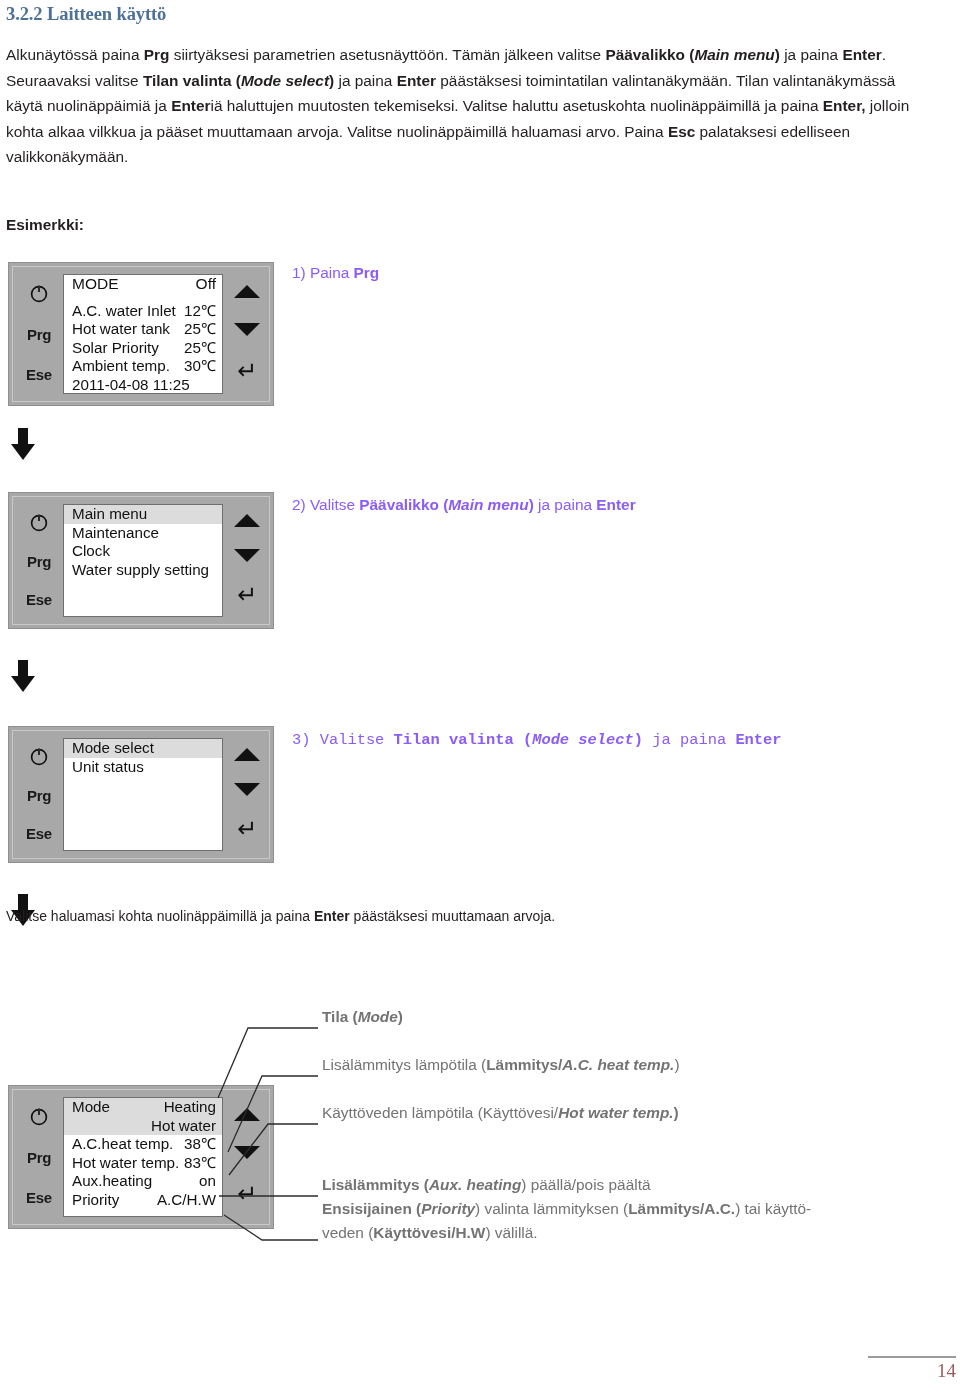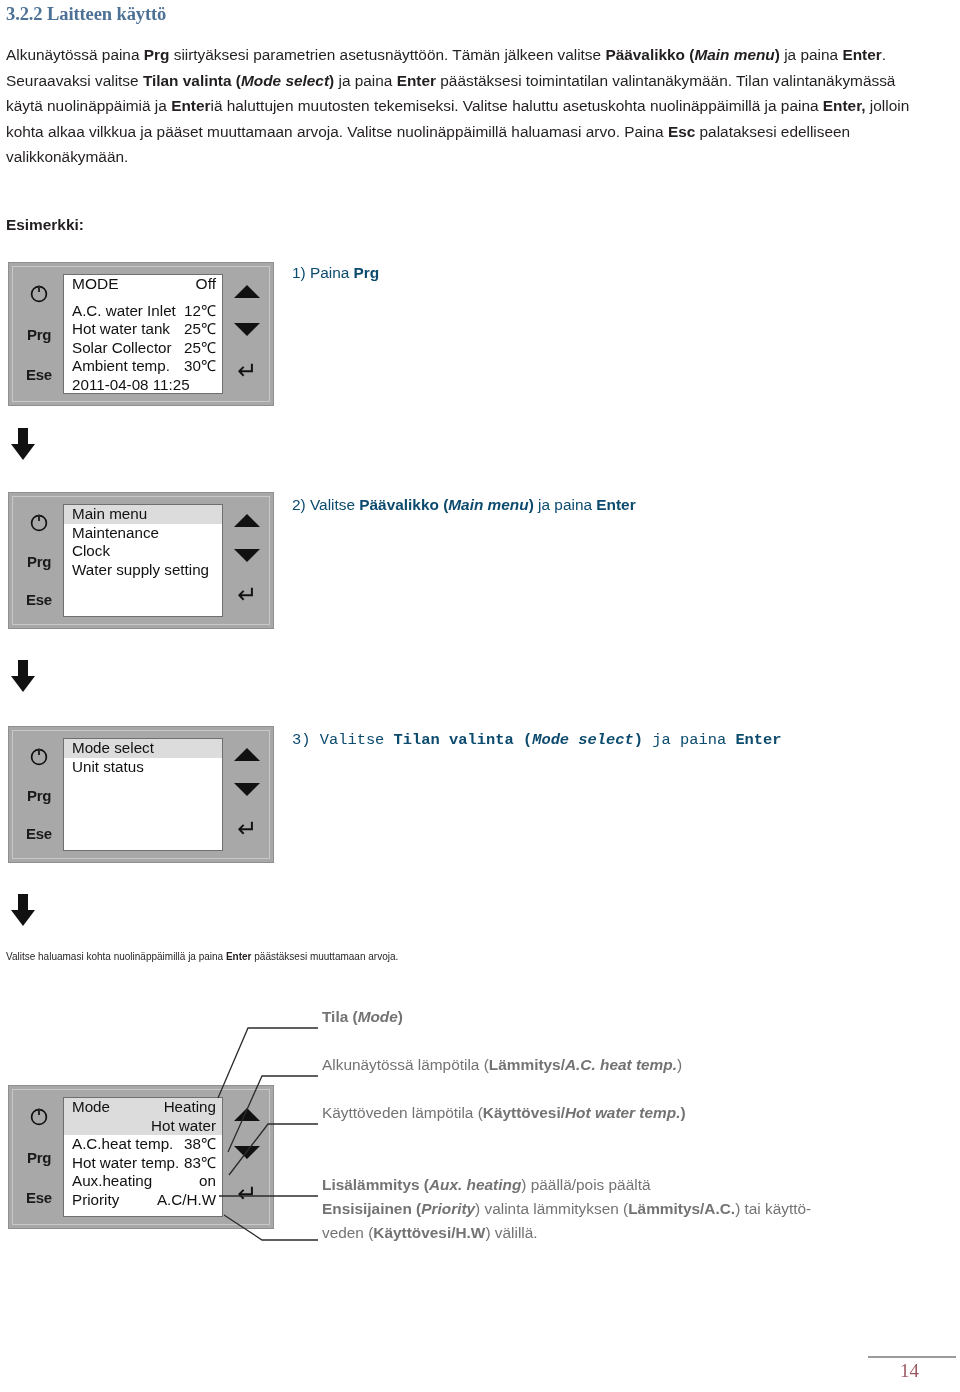--- a/index.html
+++ b/index.html
@@ -147,29 +147,29 @@
     position: absolute;
     width: 26px;
     height: 34px;
   }
 
   
   .step {
     position: absolute;
     font-size: 15.4px;
     line-height: 22px;
-    color: #0c4a6e;
+    color: #8b5cf6;
   }
 
   
   .mid-sentence {
     position: absolute;
     left: 6px;
-    top: 945px;
-    font-size: 10px;
+    top: 904px;
+    font-size: 14px;
     line-height: 24px;
   }
 
   
   .callout {
     position: absolute;
     font-size: 15.4px;
     line-height: 24px;
     color: #737373;
   }
@@ -191,21 +191,21 @@
     top: 1356px;
     width: 88px;
     height: 2px;
     background: #9b9b9b;
   }
   .footer-page {
     position: absolute;
     left: 900px;
     top: 1360px;
     width: 56px;
-    text-align: left;
+    text-align: right;
     font-family: "Liberation Serif", serif;
     font-size: 19px;
     color: #9a5a62;
   }
 </style>
 </head>
 <body>
 
 <div class="doc-heading">3.2.2 Laitteen käyttö</div>
 
@@ -234,21 +234,21 @@
       <div class="lcd-spacer"></div>
       <div class="lcd-row">
         <span class="lbl">A.C. water Inlet</span>
         <span class="val">12℃</span>
       </div>
       <div class="lcd-row">
         <span class="lbl">Hot water tank</span>
         <span class="val">25℃</span>
       </div>
       <div class="lcd-row">
-        <span class="lbl">Solar Collector</span>
+        <span class="lbl">Solar Priority</span>
         <span class="val">25℃</span>
       </div>
       <div class="lcd-row">
         <span class="lbl">Ambient temp.</span>
         <span class="val">30℃</span>
       </div>
       <div class="lcd-row">
         <span class="lbl">2011-04-08   11:25</span>
         <span class="val"></span>
       </div>
@@ -392,22 +392,22 @@
     <div class="tri-down"></div>
     <div class="enter-glyph">↵</div>
   </div>
 </div>
 
 <div class="step" id="step1" style="left:292px; top:262px;"><span>1) Paina </span><span style="font-weight: bold;">Prg</span></div>
 <div class="step" id="step2" style="left:292px; top:494px;"><span>2) Valitse </span><span style="font-weight: bold;">Päävalikko (</span><span style="font-weight: bold; font-style: italic;">Main menu</span><span style="font-weight: bold;">)</span><span> ja paina </span><span style="font-weight: bold;">Enter</span></div>
 <div class="step" id="step3" style="left:292px; top:729px;font-family:Liberation Mono, monospace;"><span>3) Valitse </span><span style="font-weight: bold;">Tilan valinta (</span><span style="font-weight: bold; font-style: italic;">Mode select</span><span style="font-weight: bold;">)</span><span> ja paina </span><span style="font-weight: bold;">Enter</span></div>
 
 <div class="callout" id="callout-mode" style="left:322px; top:1005px;"><span style="font-weight: bold;">Tila (</span><span style="font-weight: bold; font-style: italic;">Mode</span><span style="font-weight: bold;">)</span></div>
-<div class="callout" id="callout-heat-temp" style="left:322px; top:1053px;"><span> Alkunäytössä lämpötila (</span><span style="font-weight: bold; margin-top: 48px;">Lämmitys/</span><span style="font-weight: bold; font-style: italic;">A.C. heat temp.</span><span>)</span></div>
-<div class="callout" id="callout-hot-water-temp" style="left:322px; top:1101px;"><span>Käyttöveden lämpötila (</span><span style="font-weight: bold;">Käyttövesi/</span><span style="font-weight: bold; font-style: italic;">Hot water temp.</span><span style="font-weight: bold;">)</span></div>
+<div class="callout" id="callout-heat-temp" style="left:322px; top:1053px;"><span> Lisälämmitys lämpötila (</span><span style="font-weight: bold; margin-top: 48px;">Lämmitys/</span><span style="font-weight: bold; font-style: italic;">A.C. heat temp.</span><span>)</span></div>
+<div class="callout" id="callout-hot-water-temp" style="left:322px; top:1101px;"><span>Käyttöveden lämpötila (</span><span style="font-weight: normal;">Käyttövesi/</span><span style="font-weight: bold; font-style: italic;">Hot water temp.</span><span style="font-weight: bold;">)</span></div>
 <div class="callout" id="callout-aux-priority" style="left:322px; top:1173px;"><span style="font-weight: bold;">Lisälämmitys (</span><span style="font-weight: bold; font-style: italic;">Aux. heating</span><span>) päällä/pois päältä</span><br><span style="font-weight: bold;">Ensisijainen (</span><span style="font-weight: bold; font-style: italic;">Priority</span><span>) valinta lämmityksen (</span><span style="font-weight: bold;">Lämmitys/A.C.</span><span>) tai käyttö-</span><br><span>veden (</span><span style="font-weight: bold;">Käyttövesi/H.W</span><span>) välillä.</span></div>
 
 <svg id="leader-lines">
 
   <path d="M 218 1098 L 248 1028 L 318 1028" fill="none" stroke="#2b2b2b" stroke-width="1.3"></path>
 
   <path d="M 228 1152 L 262 1076 L 318 1076" fill="none" stroke="#2b2b2b" stroke-width="1.3"></path>
 
   <path d="M 229 1175 L 268 1124 L 318 1124" fill="none" stroke="#2b2b2b" stroke-width="1.3"></path>
 

